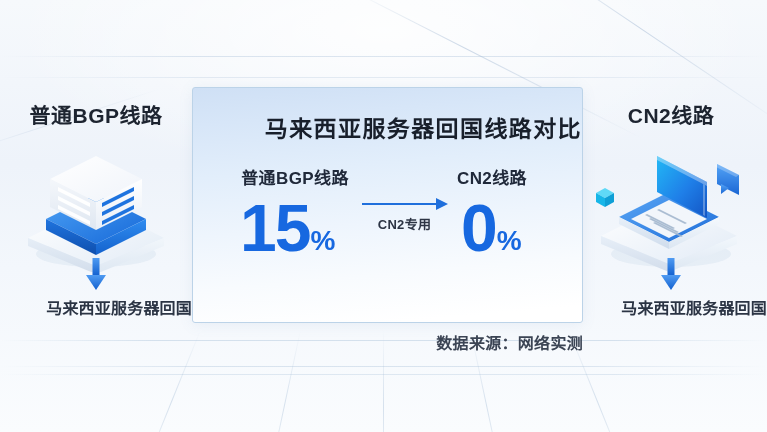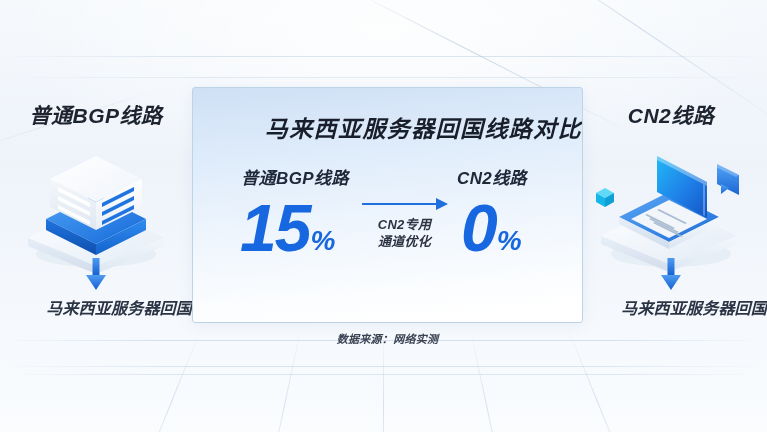--- a/index.html
+++ b/index.html
@@ -16,21 +16,20 @@
     background: #f4f7fb;
   }
 
   #stage {
     position: relative;
     width: 767px;
     height: 432px;
     overflow: hidden;
     background:
       linear-gradient(180deg, #f6f9fc 0%, #eef3fa 38%, #f3f7fc 62%, #fafcfe 100%);
-    font-style: italic;
   }
 
   
   .bg-layer { position: absolute; inset: 0; pointer-events: none; }
 
   .bg-diag {
     position: absolute;
     height: 1px;
     background: linear-gradient(90deg, rgba(150,175,205,0) 0%, rgba(150,175,205,.45) 40%, rgba(150,175,205,0) 100%);
     transform-origin: 0 0;
@@ -223,22 +222,22 @@
     font-weight: bold;
     line-height: 1.32;
     letter-spacing: .3px;
   }
 
   .panel-source {
     position: absolute;
     left: 192px;
     top: 330px;
     width: 391px;
-    text-align: center;
-    font-size: 11px;
+    text-align: right;
+    font-size: 16px;
     font-weight: bold;
     color: #3b4454;
     letter-spacing: .3px;
   }
 </style>
 </head>
 <body>
 
 <div id="stage">
 
@@ -475,20 +474,19 @@
 
     <div class="mid">
 
       <div class="mid-arrow">
         <div class="shaft"></div>
         <div class="head"></div>
       </div>
 
       <div class="mid-sub">
         <div>CN2专用</div>
-        <div>通道优化</div>
       </div>
     </div>
   </div>
 
   <div class="panel-source">数据来源：网络实测</div>
 
 </div>
 
 </body></html>

